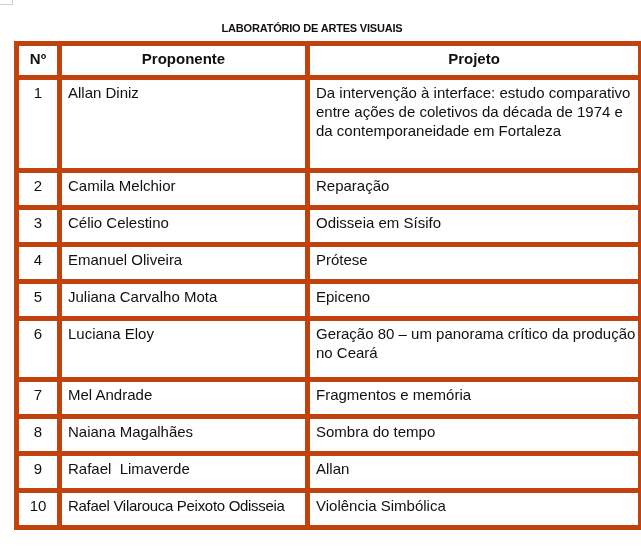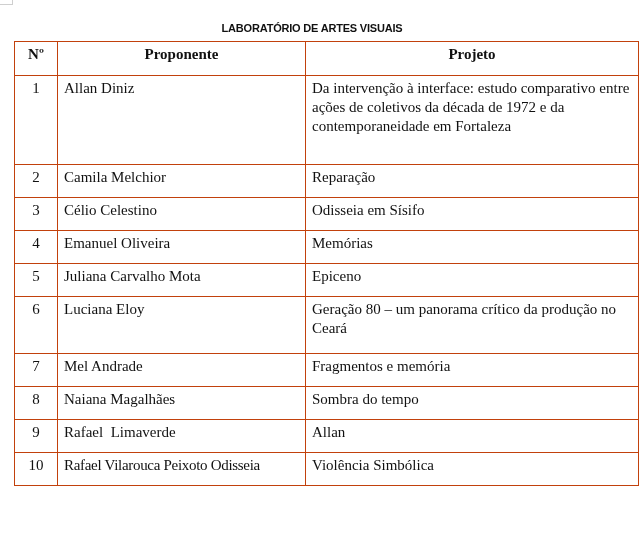--- a/index.html
+++ b/index.html
@@ -4,22 +4,22 @@
 <style>
   html, body { margin: 0; padding: 0; background: #ffffff; }
   body { width: 641px; height: 554px; position: relative; overflow: hidden;
          font-family: "Liberation Sans", sans-serif; color: #111; }
   .corner-mark { position: absolute; left: 0; top: 0; width: 12px; height: 4px;
                  border-right: 1px solid #cfcfcf; border-bottom: 1px solid #cfcfcf; }
   .title { position: absolute; left: 0; top: 22px; width: 624px; text-align: center;
            font-weight: bold; font-size: 11px; letter-spacing: -0.2px; }
   table { position: absolute; left: 14px; top: 41px; width: 624px;
           border-collapse: collapse; table-layout: fixed; }
-  th, td { border: 1px solid #c2410c; vertical-align: top; font-size: 15px;
-           line-height: 19px; padding: 0; font-family: Liberation Serif, serif; }
+  th, td { border: 5px solid #c2410c; vertical-align: top; font-size: 15px;
+           line-height: 19px; padding: 0; }
   th { font-weight: bold; text-align: center; height: 34px; padding-top: 3px; box-sizing: border-box; }
   td { padding: 3px 0 0 6px; }
   td.num { text-align: center; padding-left: 0; }
   col.c1 { width: 43px; }
   col.c2 { width: 248px; }
   col.c3 { width: 333px; }
   tr.r-tall td { height: 85px; }
   tr.r-2line td { height: 53px; }
   tr.r-1 td { height: 29px; }
 </style>
@@ -39,36 +39,36 @@
     <tr>
       <th>Nº</th>
       <th>Proponente</th>
       <th>Projeto</th>
     </tr>
   </thead>
   <tbody>
     <tr class="r-tall">
       <td class="num">1</td>
       <td>Allan Diniz</td>
-      <td>Da intervenção à interface: estudo comparativo entre ações de coletivos da década de 1972 e da contemporaneidade em Fortaleza</td>
+      <td>Da intervenção à interface: estudo comparativo entre ações de coletivos da década de 1974 e da contemporaneidade em Fortaleza</td>
     </tr>
     <tr class="r-1">
       <td class="num">2</td>
       <td>Camila Melchior</td>
       <td>Reparação</td>
     </tr>
     <tr class="r-1">
       <td class="num">3</td>
       <td>Célio Celestino</td>
       <td>Odisseia em Sísifo</td>
     </tr>
     <tr class="r-1">
       <td class="num">4</td>
       <td>Emanuel Oliveira</td>
-      <td>Memórias</td>
+      <td>Prótese</td>
     </tr>
     <tr class="r-1">
       <td class="num">5</td>
       <td>Juliana Carvalho Mota</td>
       <td>Epiceno</td>
     </tr>
     <tr class="r-2line">
       <td class="num">6</td>
       <td>Luciana Eloy</td>
       <td>Geração 80 – um panorama crítico da produção no Ceará</td>

